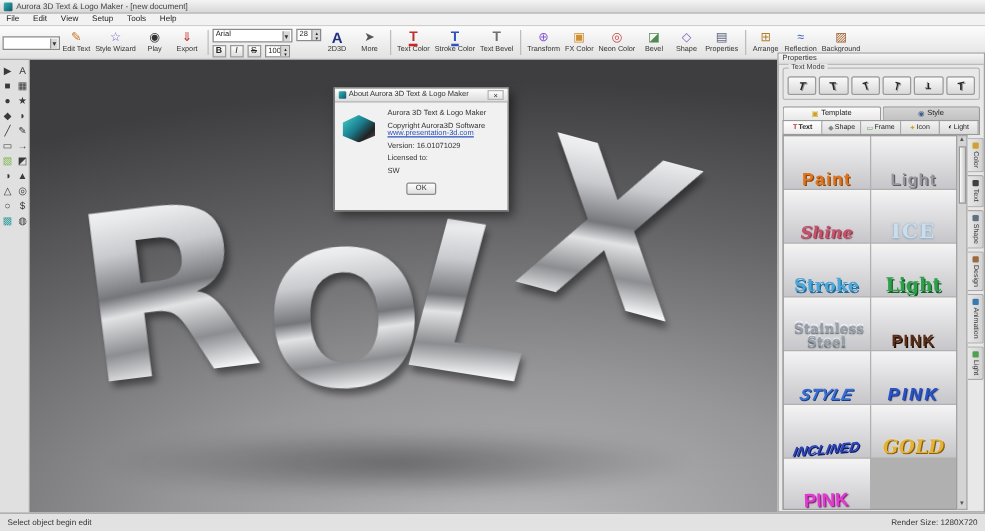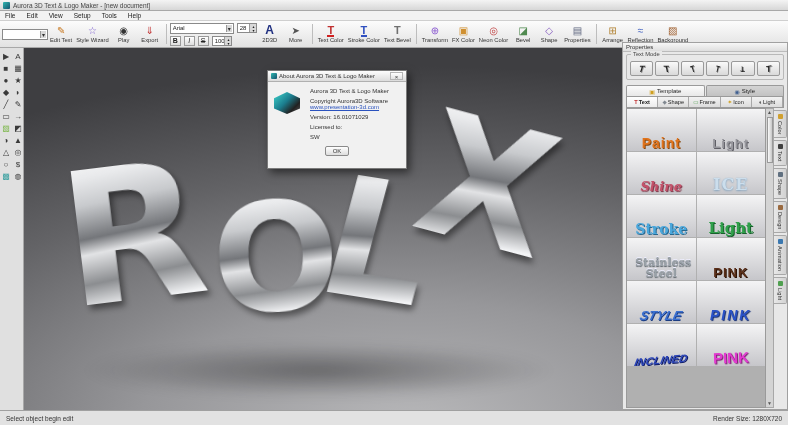--- a/index.html
+++ b/index.html
@@ -383,20 +383,23 @@
         <div class="cell">
             <span class="s-style">STYLE</span>
           </div>
         <div class="cell">
             <span class="s-water">PINK</span>
           </div>
         <div class="cell">
             <span class="s-inclined">INCLINED</span>
           </div>
         <div class="cell">
+            <span class="s-gold">GOLD</span>
+          </div>
+        <div class="cell">
             <span class="s-pink">PINK</span>
           </div>
       </div>
       <div class="vscroll">
         <span class="vs-arrow">▲</span>
         <div class="vs-thumb"></div>
         <span class="vs-arrow" style="margin-top:auto;">▼</span>
       </div>
       <div class="sidetabs">
         <div class="sidetab">

